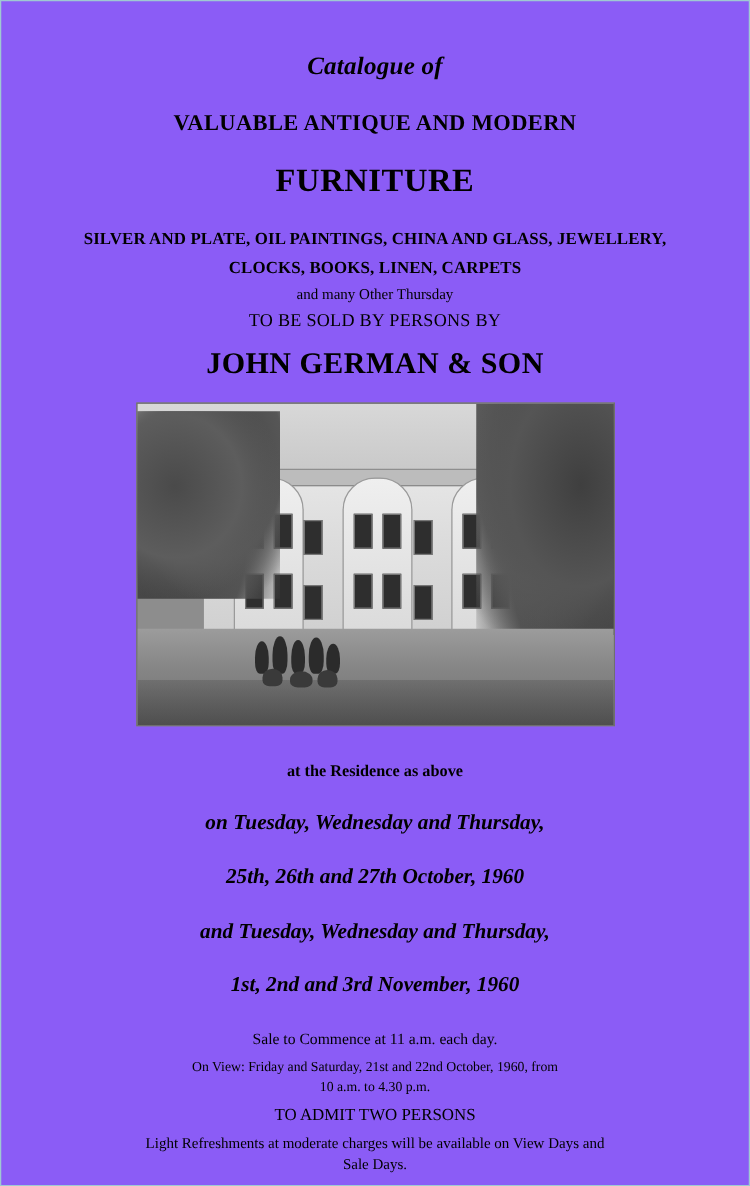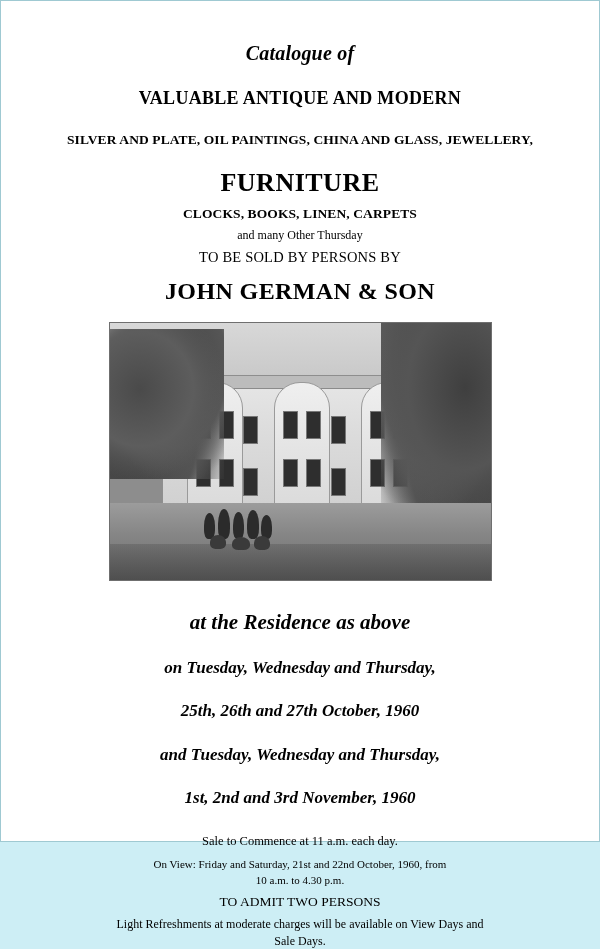--- a/index.html
+++ b/index.html
@@ -10,23 +10,23 @@
     width: 600px;
     height: 949px;
     background: #cdeef5;
     font-family: "Liberation Serif", serif;
     color: #000;
     overflow: hidden;
   }
   .page {
     position: relative;
     width: 600px;
-    height: 842px;
+    height: 949px;
     box-sizing: border-box;
-    background: #ffffff;
+    background: #8b5cf6;
     border: 1px solid #9fc9d2;
     padding: 28px 40px 0 40px;
     text-align: center;
   }
   .line {
     text-align: center;
     line-height: 1.25;
   }
   .l-catalogue {
     font-size: 20px;
@@ -177,22 +177,21 @@
   .fig.b { left: 16px; top: 0px;  width: 12px; height: 30px; }
   .fig.c { left: 31px; top: 3px;  width: 11px; height: 27px; }
   .fig.d { left: 45px; top: 1px;  width: 12px; height: 29px; }
   .fig.e { left: 59px; top: 6px;  width: 11px; height: 24px; }
   .fig.f { left: 8px;  top: 26px; width: 16px; height: 14px; background:#3a3a3a; }
   .fig.g { left: 30px; top: 28px; width: 18px; height: 13px; background:#3a3a3a; }
   .fig.h { left: 52px; top: 27px; width: 16px; height: 14px; background:#3a3a3a; }
 
   
   .l-residence {
-    font-size: 21px;
-    font-style: italic;
+    font-size: 13px;
     font-weight: bold;
     margin-top: 28px;
   }
   .date-line {
     font-size: 17px;
     font-style: italic;
     font-weight: bold;
     margin-top: 22px;
   }
   .l-commence {
@@ -218,23 +217,23 @@
 </style>
 </head>
 <body>
 
 <div class="page">
 
   <div class="line l-catalogue">Catalogue of</div>
 
   <div class="line l-valuable">VALUABLE ANTIQUE AND MODERN</div>
 
+  <div class="line l-furniture">FURNITURE</div>
+
   <div class="line l-silver">SILVER AND PLATE, OIL PAINTINGS, CHINA AND GLASS, JEWELLERY,</div>
-
-  <div class="line l-furniture">FURNITURE</div>
 
   <div class="line l-clocks">CLOCKS, BOOKS, LINEN, CARPETS</div>
 
   <div class="line l-many">and many Other Thursday</div>
 
   <div class="line l-tobesold">TO BE SOLD BY PERSONS BY</div>
 
   <div class="line l-john">JOHN GERMAN &amp; SON</div>
 
   <div class="photo-wrap">

